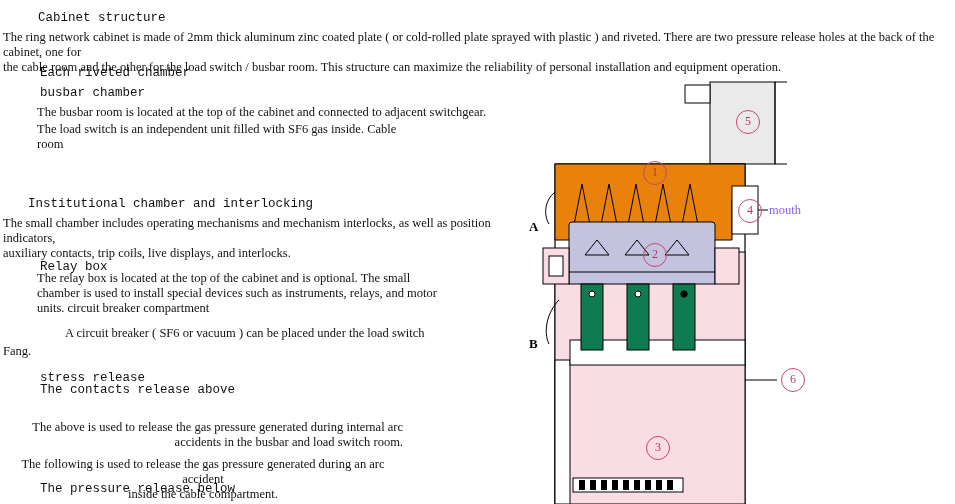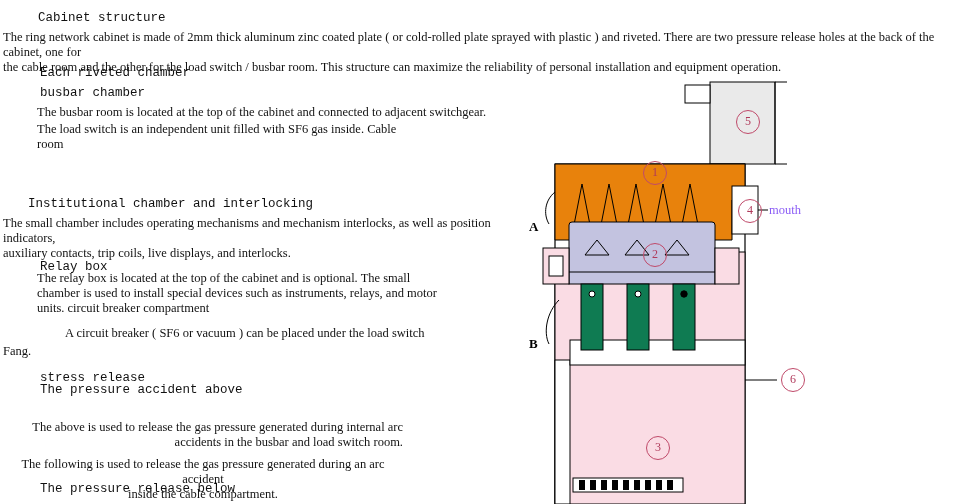--- a/index.html
+++ b/index.html
@@ -97,21 +97,21 @@
     <div class="head" style="left:28px; top:197px;">Institutional chamber and interlocking</div>
     <div class="para" style="left:3px; top:216px; width:520px;">The small chamber includes operating mechanisms and mechanism interlocks, as well as position indicators,
 auxiliary contacts, trip coils, live displays, and interlocks.</div>
     <div class="head" style="left:40px; top:252px;margin-top:8px;">Relay box</div>
     <div class="para" style="left:3px; top:271px; width:400px;margin-left:34px;">The relay box is located at the top of the cabinet and is optional. The small
 chamber is used to install special devices such as instruments, relays, and motor
 units. circuit breaker compartment</div>
     <div class="para" style="left:37px; top:326px; width:420px;margin-left:28px;">A circuit breaker ( SF6 or vacuum ) can be placed under the load switch</div>
     <div class="para" style="left:3px; top:344px;">Fang.</div>
     <div class="head" style="left:40px; top:363px;margin-top:8px;">stress release</div>
-    <div class="head" style="left:40px; top:383px;">The pressure accident above</div>
+    <div class="head" style="left:40px; top:383px;">The contacts release above</div>
     <div class="para" style="left:3px; top:420px; width:400px;text-align:right;">The above is used to release the gas pressure generated during internal arc
 accidents in the busbar and load switch room.</div>
     <div class="head" style="left:40px; top:438px;margin-top:44px;">The pressure release below</div>
     <div class="para" style="left:3px; top:457px; width:400px;text-align:center;">The following is used to release the gas pressure generated during an arc accident
 inside the cable compartment.</div>
   </div>
 
   <div id="diagram">
 
     <svg width="430" height="504" viewBox="0 0 430 504">

